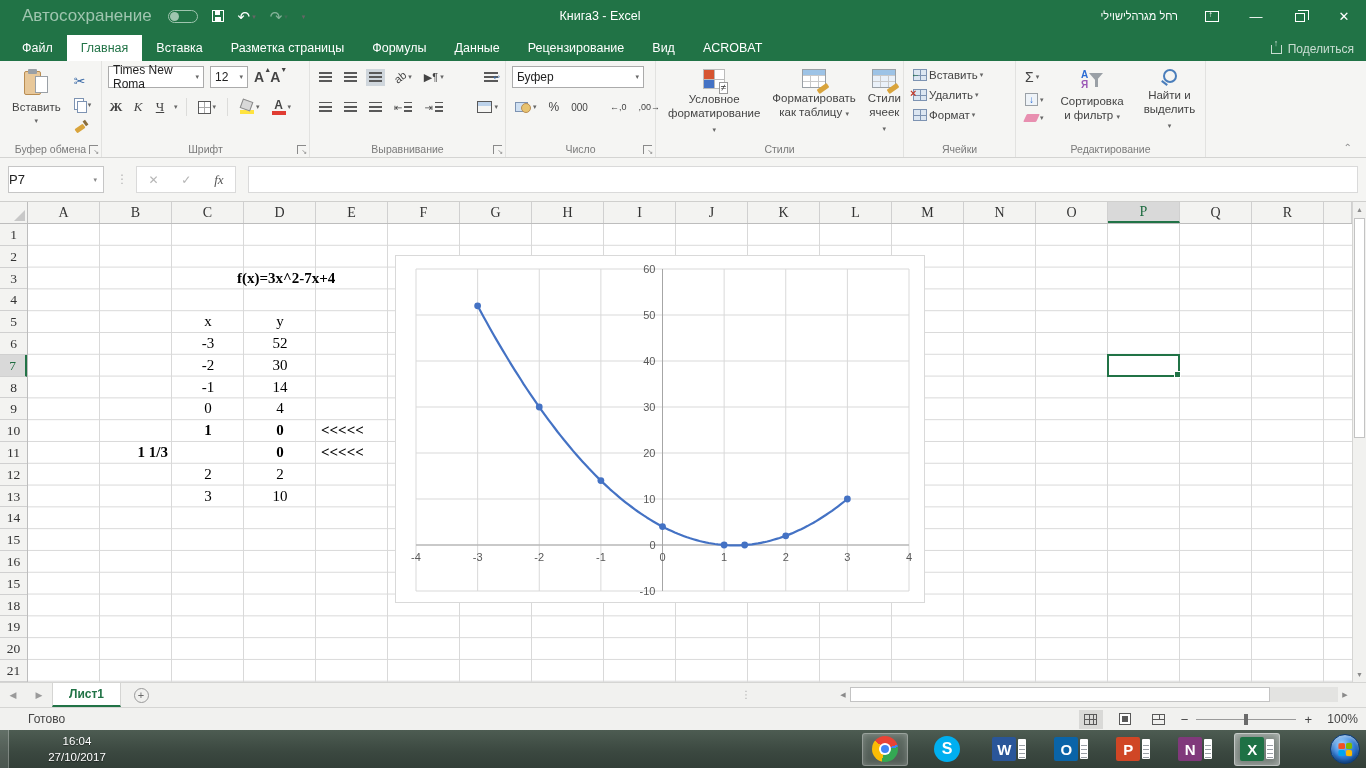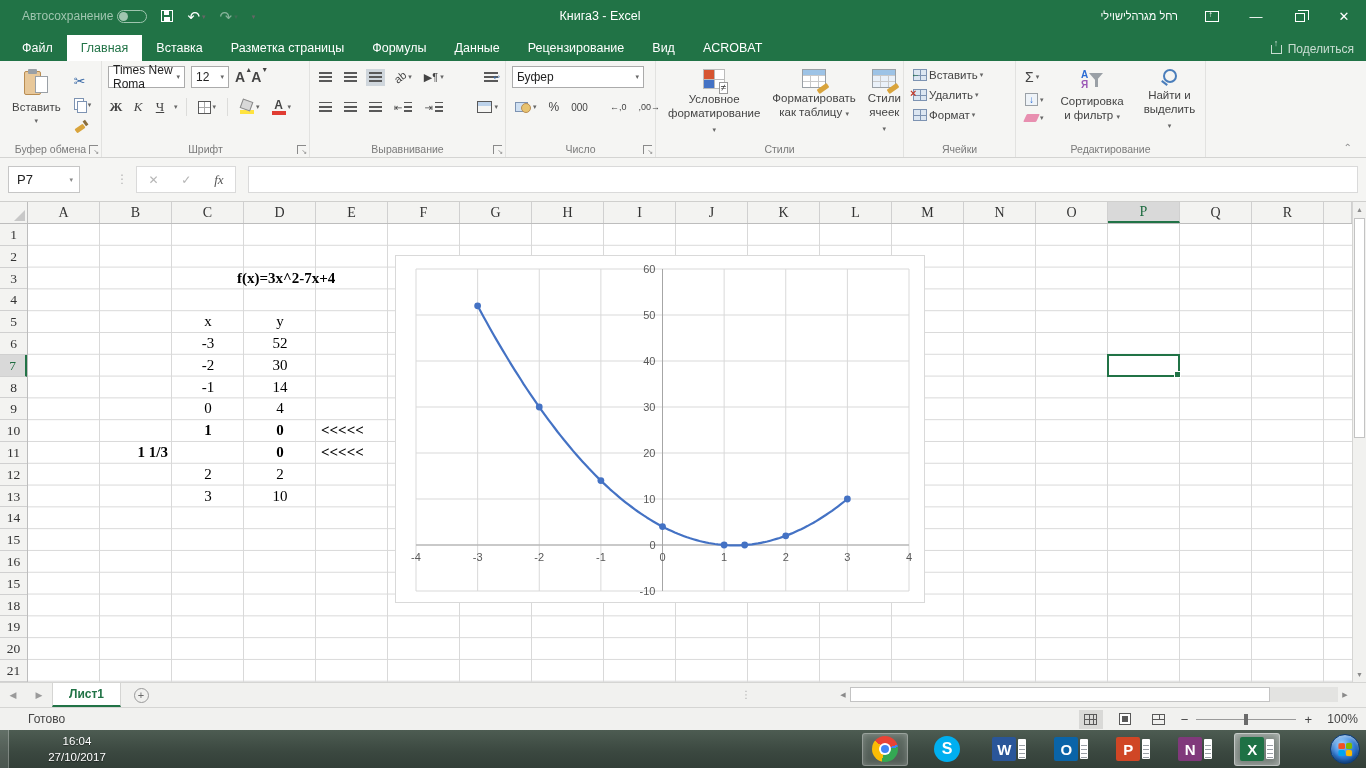--- a/index.html
+++ b/index.html
@@ -1,21 +1,21 @@
 <!DOCTYPE html>
 <html><head>
 <meta charset="utf-8">
 <style>
   * { margin:0; padding:0; box-sizing:border-box; }
   html,body { width:1366px; height:768px; overflow:hidden; font-family:"Liberation Sans",sans-serif; background:#fff; position:relative; }
 
   
   .titlebar { position:absolute; left:0; top:0; width:1366px; height:32px; background:#217346; display:flex; align-items:center; color:#fff; }
   .qat { display:flex; align-items:center; gap:14px; padding-left:22px; }
-  .autosave { display:flex; align-items:center; gap:4px; color:#9fc5af; font-size:12px; }
+  .autosave { display:flex; align-items:center; gap:16px; color:#9fc5af; font-size:17px; }
   .toggle { width:30px; height:13px; border:1px solid #9fc5af; border-radius:7px; position:relative; }
   .toggle .knob { position:absolute; left:1px; top:1px; width:9px; height:9px; border-radius:50%; background:#9fc5af; }
   .qat-ic { color:#fff; font-size:15px; line-height:1; cursor:default; display:flex; align-items:center; gap:2px; }
   .qat-ic .dd { font-size:7px; }
   .dim { opacity:.45; }
   .savei { width:12px; height:12px; border:1.4px solid #fff; position:relative; }
   .savei:before { content:""; position:absolute; left:2px; top:0; width:5px; height:4px; background:#fff; }
   .savei:after { content:""; position:absolute; left:2px; bottom:0; width:6px; height:4px; background:#fff; }
   .tb-title { position:absolute; left:600px; top:0; height:32px; transform:translateX(-50%); display:flex; align-items:center; font-size:12.5px; color:#fff; white-space:nowrap; }
   .tb-right { position:absolute; right:0; top:0; height:32px; display:flex; align-items:center; }
@@ -57,21 +57,21 @@
   .cutg { font-size:14px; color:#3e6da8; }
   .icopy { width:12px; height:13px; position:relative; }
   .icopy:before,.icopy:after { content:""; position:absolute; width:8px; height:10px; border:1px solid #7d93b2; background:#fff; }
   .icopy:before { left:0; top:0; } .icopy:after { left:3px; top:3px; }
   .ibrush { width:13px; height:13px; position:relative; }
   .ibrush:before { content:""; position:absolute; left:1px; top:6px; width:10px; height:5px; background:#d9a43c; transform:rotate(-35deg); border-radius:1px; }
   .ibrush:after { content:""; position:absolute; right:0; top:0; width:3px; height:6px; background:#8a6d3b; transform:rotate(-35deg); }
 
   
   .selbox { background:#fff; border:1px solid #ababab; height:22px; display:flex; align-items:center; font-size:12px; color:#222; padding:0 4px; justify-content:space-between; }
-  .fontname { width:77px;justify-content:center; } .fontsize { width:38px; }
+  .fontname { width:96px;justify-content:center; } .fontsize { width:38px; }
   .bigA { font-size:14px; color:#444; position:relative; font-weight:bold; }
   .bigA sup { font-size:7px; position:absolute; top:-3px; }
   .fmt { font-size:13px; color:#444; width:16px; text-align:center; font-family:"Liberation Serif",serif; }
   .fmt.b { font-weight:bold; } .fmt.i { font-style:italic; } .fmt.u { text-decoration:underline; }
   .ibord { width:13px; height:13px; border:1px solid #595959; background:linear-gradient(#aaa,#aaa) center/100% 1px no-repeat, linear-gradient(#aaa,#aaa) center/1px 100% no-repeat; background-color:#fff; }
   .ifill { width:15px; height:9px; position:relative; }
   .ifill:before { content:""; position:absolute; left:2px; top:0; width:9px; height:8px; background:#d8d8d8; border:1px solid #8a8a8a; transform:rotate(20deg); }
   .colorbar { width:14px; height:4px; margin-top:1px; }
   .ybar { background:#ffe33f; } .rbar { background:#e03c32; }
   .fontcolA { font-size:12px; font-weight:bold; color:#444; line-height:10px; text-align:center; }
@@ -122,21 +122,21 @@
   .isort .ya { position:absolute; left:0; bottom:0; color:#9b59b6; font-size:10px; font-weight:bold; }
   .funnel { position:absolute; right:0; top:4px; width:0; height:0; border-left:7px solid transparent; border-right:7px solid transparent; border-top:8px solid #9aa0a6; }
   .funnel:after { content:""; position:absolute; left:-1.5px; top:-2px; width:3px; height:8px; background:#9aa0a6; }
   .imag { width:16px; height:16px; position:relative; }
   .imag:before { content:""; position:absolute; left:2px; top:0; width:10px; height:10px; border:2px solid #4a7ebb; border-radius:50%; }
   .imag:after { content:""; position:absolute; left:0; bottom:1px; width:7px; height:2px; background:#4a7ebb; transform:rotate(38deg); }
   .collapse { position:absolute; right:14px; bottom:4px; color:#8a8a8a; font-size:10px; }
 
   
   .fbar { position:absolute; left:0; top:158px; width:1366px; height:44px; background:#f5f5f3; border-bottom:1px solid #cfcfcd; }
-  .namebox { position:absolute; left:8px; top:8px; width:72px; height:27px; background:#fff; border:1px solid #c6c6c6; display:flex; align-items:center; font-size:13px; color:#222; padding-left:8px; }
+  .namebox { position:absolute; left:8px; top:8px; width:96px; height:27px; background:#fff; border:1px solid #c6c6c6; display:flex; align-items:center; font-size:13px; color:#222; }
   .namebox .dd { margin-left:auto; margin-right:6px; color:#888; }
   .nbdots { position:absolute; left:116px; top:14px; color:#b5b5b5; font-size:12px; letter-spacing:1px; }
   .fbtns { position:absolute; left:136px; top:8px; width:100px; height:27px; background:#fff; border:1px solid #dadada; display:flex; align-items:center; justify-content:space-around; color:#b5b5b5; font-size:12px; }
   .fbtns .fx { color:#555; font-style:italic; font-family:"Liberation Serif",serif; font-size:13px; }
   .finput { position:absolute; left:248px; top:8px; right:8px; height:27px; background:#fff; border:1px solid #dadada; }
 
   
   .sheet { position:absolute; left:0; top:202px; width:1366px; height:480px; background:#fff; }
   .corner { position:absolute; left:0; top:0; width:28px; height:22px; background:#f3f3f1; border-right:1px solid #bdbdbd; border-bottom:1px solid #bdbdbd; }
   .corner:after { content:""; position:absolute; right:2px; bottom:2px; border-left:11px solid transparent; border-bottom:11px solid #c8c8c8; }

